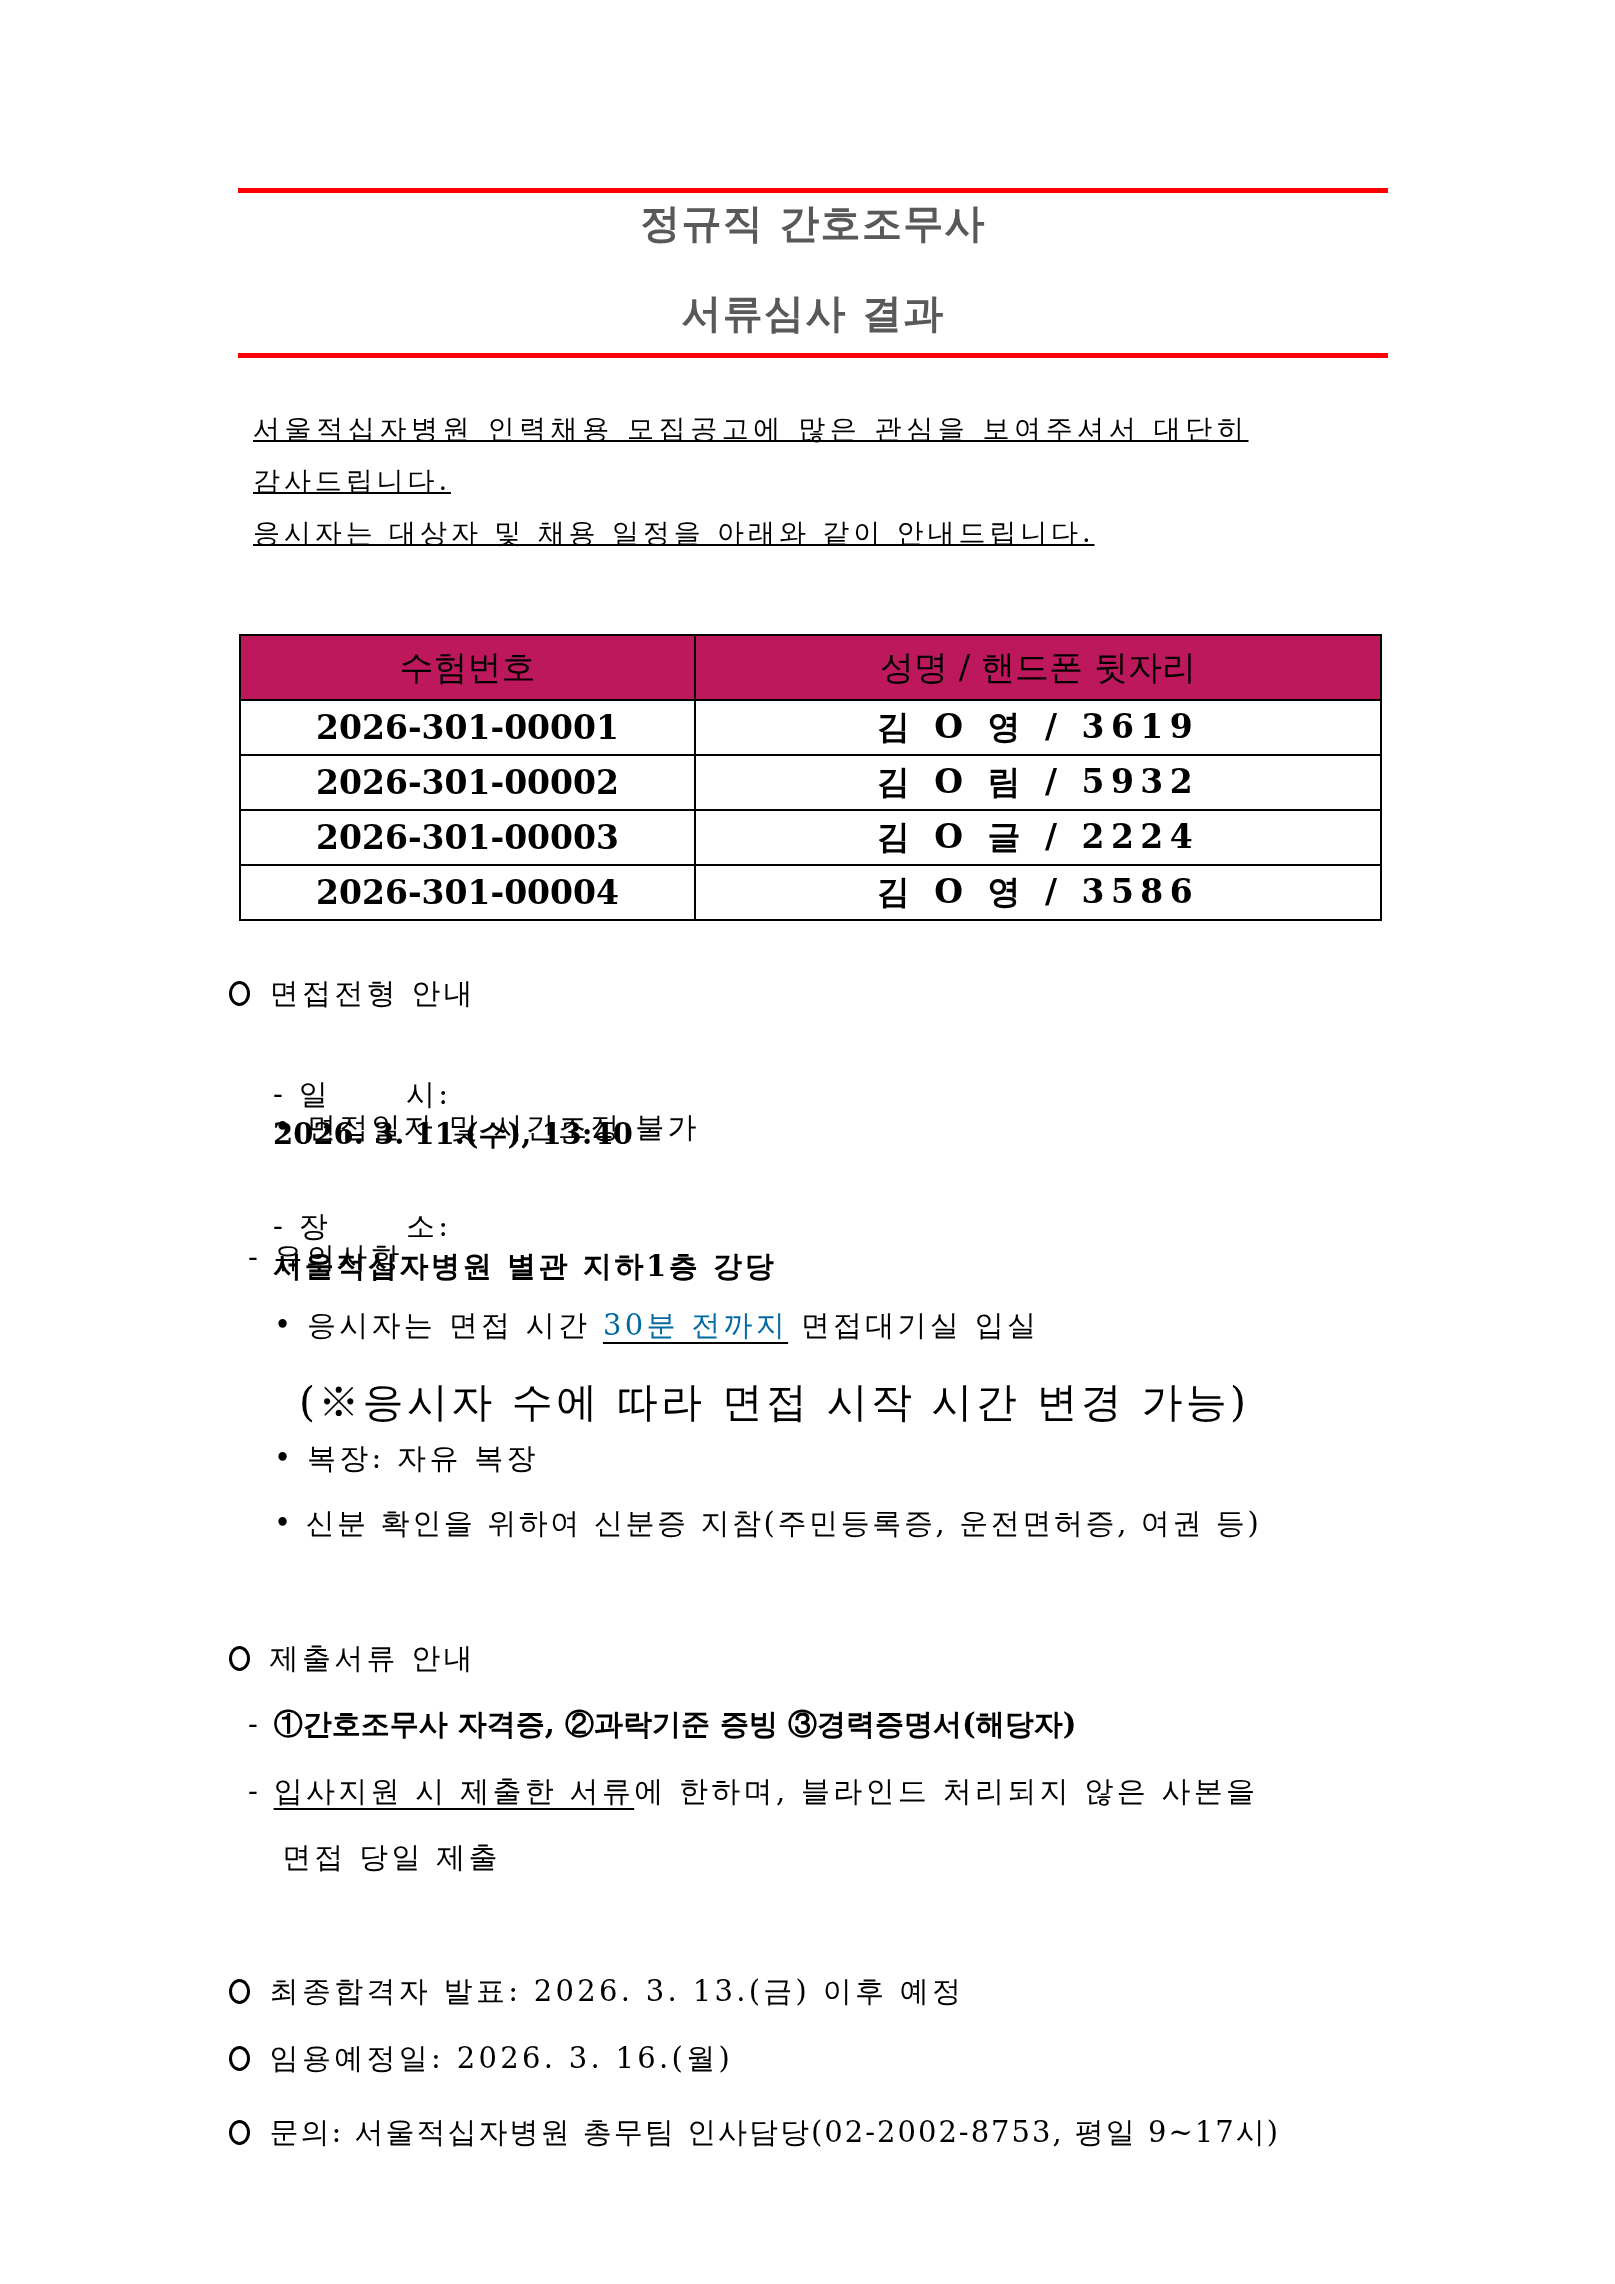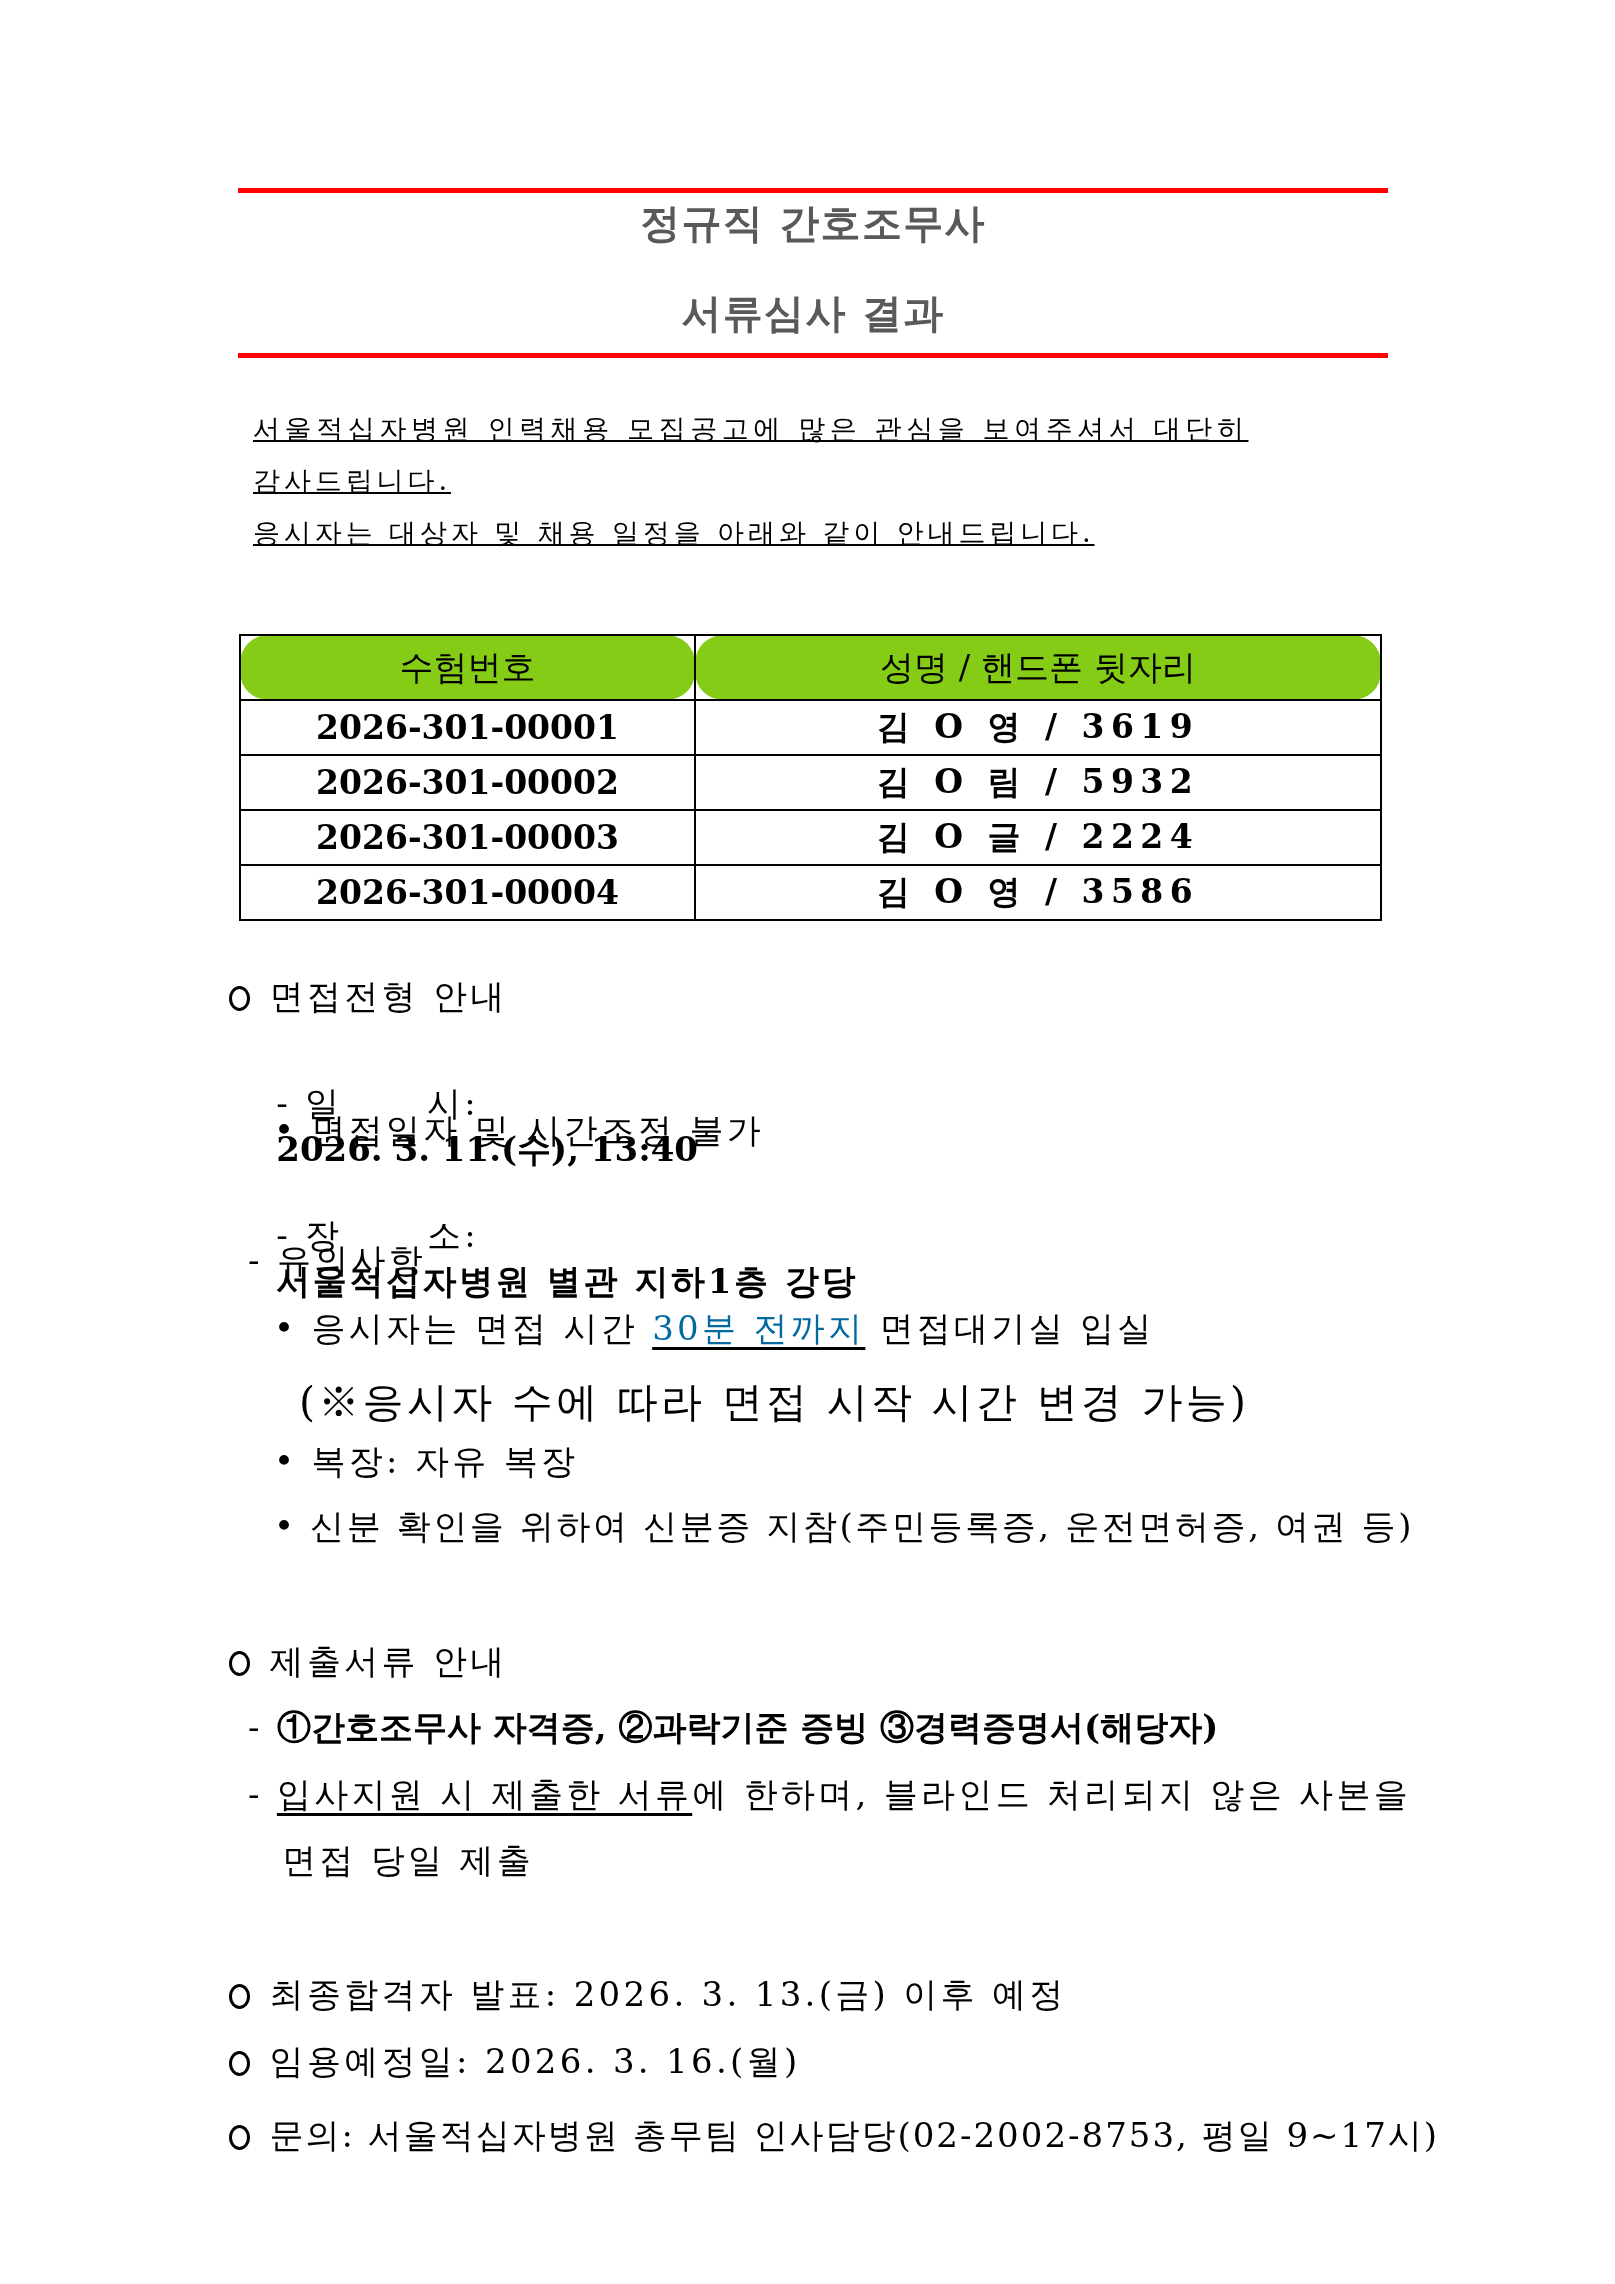--- a/index.html
+++ b/index.html
@@ -6,24 +6,24 @@
   body { width: 1616px; height: 2284px; position: relative; overflow: hidden;
          font-family: "DejaVu Serif", "Liberation Serif", serif; color: #000; }
   .rule { position: absolute; left: 238px; width: 1150px; height: 5.2px; background: #ff0000; }
   .title { position: absolute; left: 238px; width: 1150px; text-align: center;
            font-family: "DejaVu Sans", "Liberation Sans", sans-serif; font-weight: bold;
            font-size: 40px; color: #595959; letter-spacing: 1.3px; }
   .para { position: absolute; left: 253px; font-size: 27px; letter-spacing: 3.9px; white-space: nowrap; text-decoration: underline; }
   table.result { position: absolute; left: 239px; top: 634px; width: 1143px; border-collapse: collapse;
                  font-size: 33px; }
   table.result td, table.result th { border: 2px solid #000; text-align: center; height: 53px; padding: 0; font-weight: bold; }
-  table.result th { background: #84cc16; font-weight: normal; height: 63px; font-size: 34px; border-radius: 28px; }
+  table.result th { background: #be185d; font-weight: normal; height: 63px; font-size: 34px; }
   table.result .c1 { width: 453px; }
   table.result td.c2 { letter-spacing: 6.5px; }
-  .line { position: absolute; font-size: 34px; white-space: nowrap; letter-spacing: 3.3px; }
+  .line { position: absolute; font-size: 29px; white-space: nowrap; letter-spacing: 3.3px; }
   .circ { display: inline-block; width: 21px; height: 25px; border: 3.9px solid #000; border-radius: 50%;
           box-sizing: border-box; vertical-align: -2.6px; margin-right: 19.6px; letter-spacing: 0; }
   .bold { font-weight: bold; letter-spacing: 0px; }
   .red { color: #0369a1; text-decoration: underline; text-decoration-color: #000; text-underline-offset: 6.5px; }
   .ul { text-decoration: underline; text-underline-offset: 6.5px; }
   .small { font-size: 41px; }
 </style>
 </head>
 <body>
 

